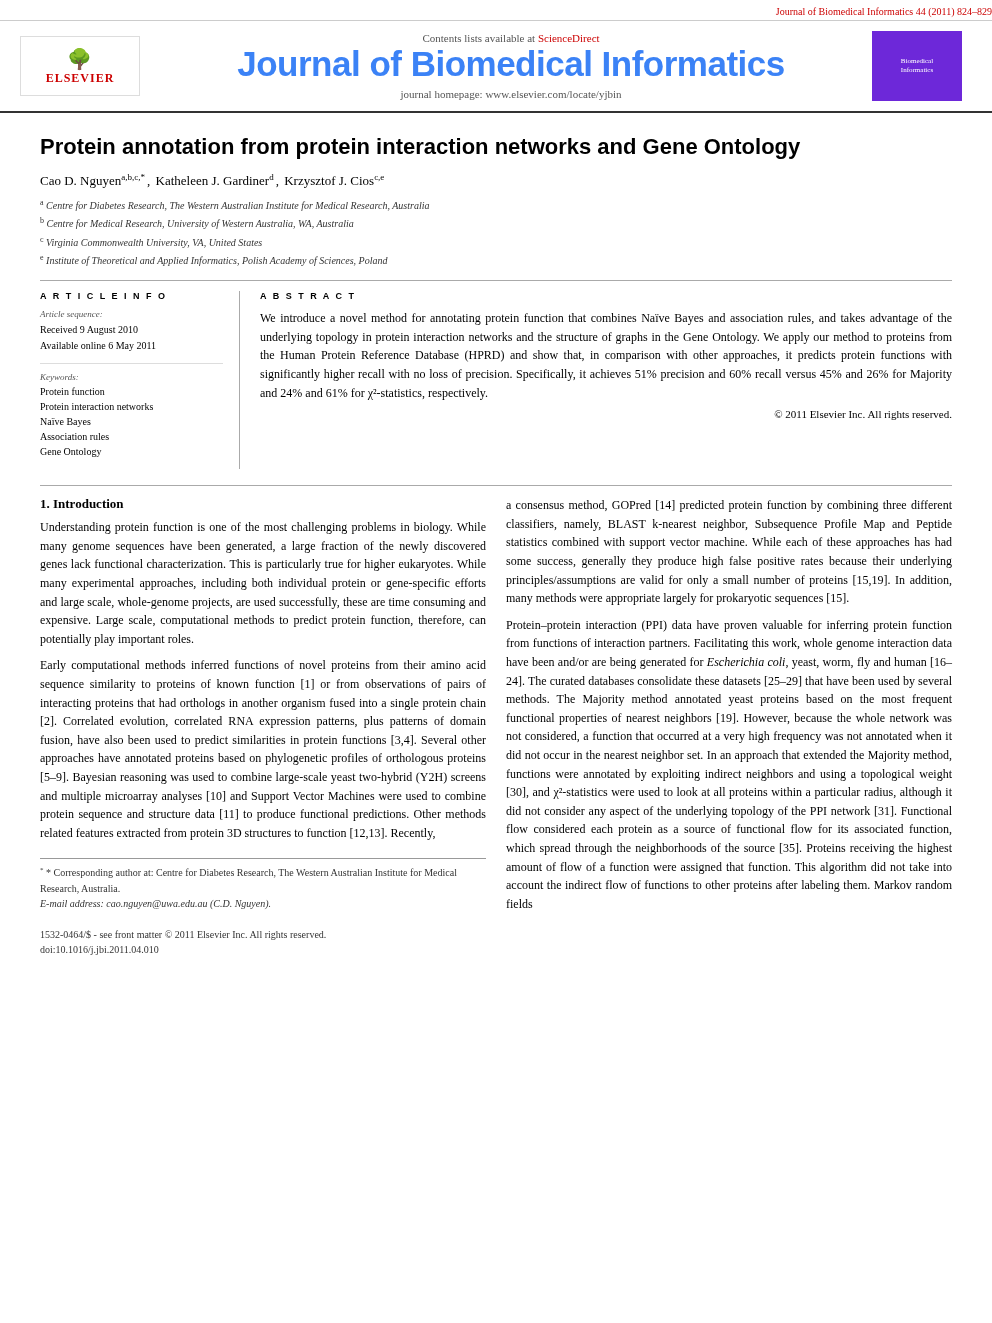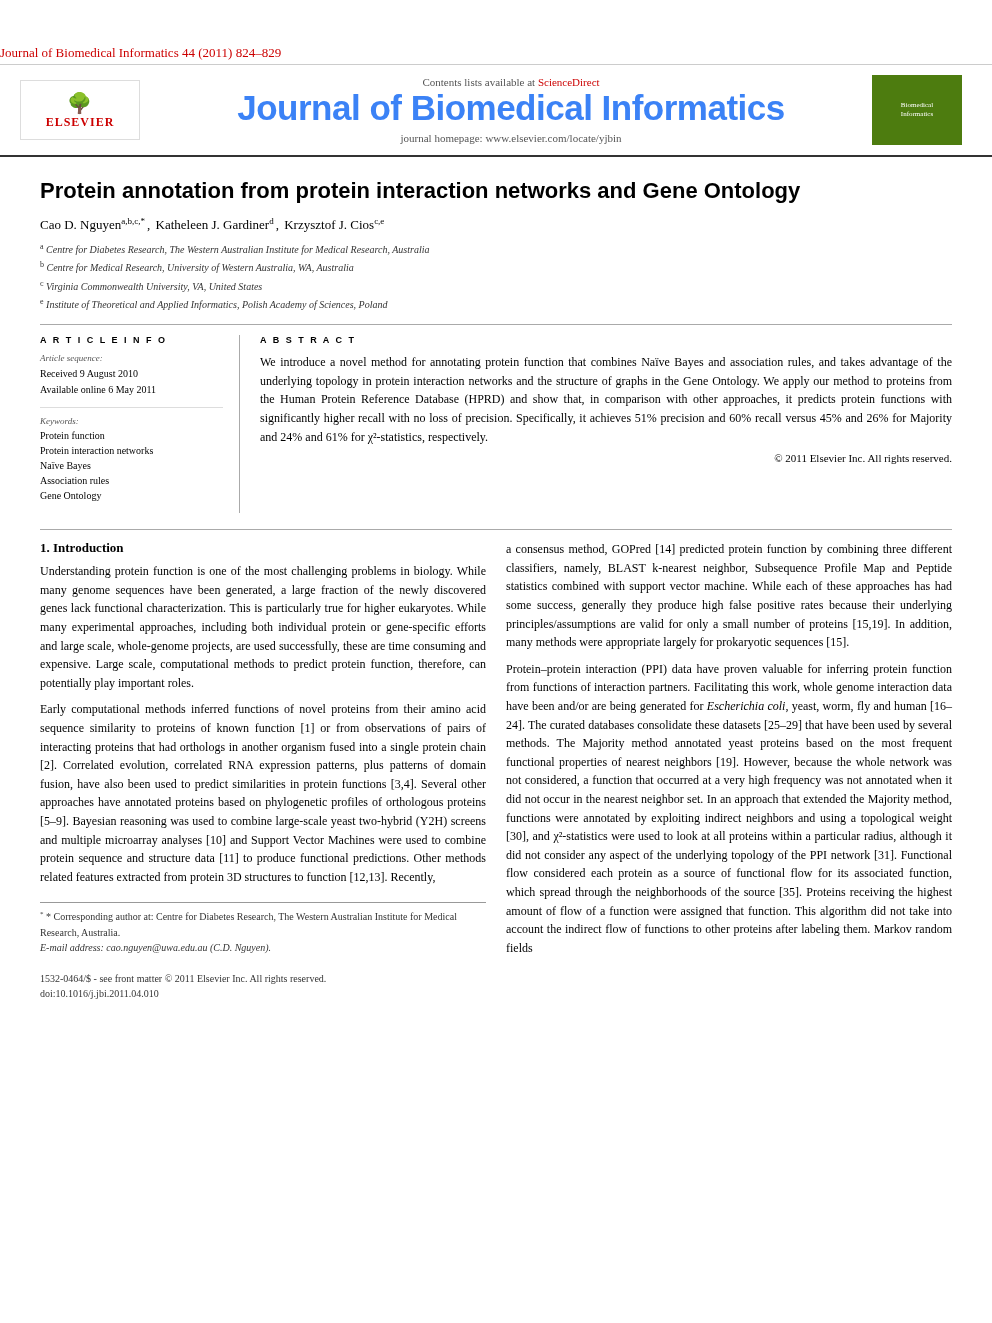--- a/index.html
+++ b/index.html
@@ -7,26 +7,25 @@
       background: #fff;
       font-family: "Times New Roman", Times, serif;
       font-size: 13px;
       color: #000;
       width: 992px;
       min-height: 1323px;
     }
 
     
     .journal-top-bar {
-      text-align: left;
+      text-align: right;
       padding: 6px 0 3px;
-      font-size: 13px;
+      font-size: 10px;
       color: #c00;
       border-bottom: 1px solid #ccc;
-      margin-top: 39px;
     }
 
     
     .journal-header {
       display: flex;
       align-items: center;
       padding: 10px 20px;
       border-bottom: 2px solid #333;
       gap: 10px;
     }
@@ -81,21 +80,21 @@
       font-size: 12px;
       font-weight: bold;
       color: #c00;
       letter-spacing: 1px;
     }
 
     
     .journal-cover-img {
       width: 90px;
       height: 70px;
-      background: #4d7c0f;
+      background: #6d28d9;
       display: flex;
       align-items: center;
       justify-content: center;
       font-size: 7px;
       color: #fff;
       text-align: center;
       line-height: 1.3;
     }
 
     

